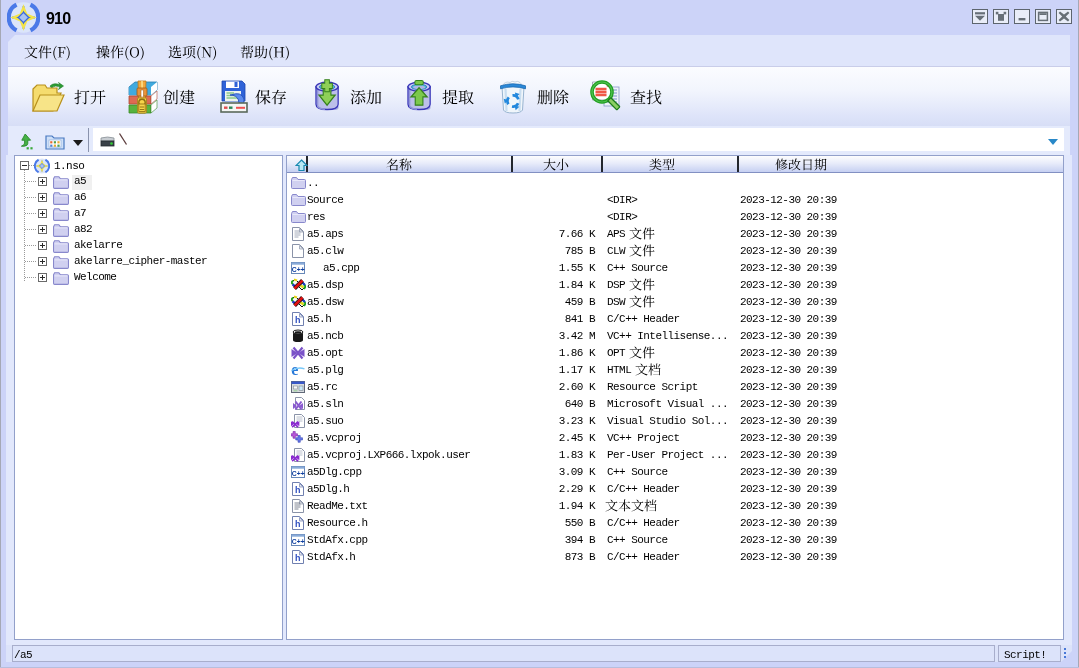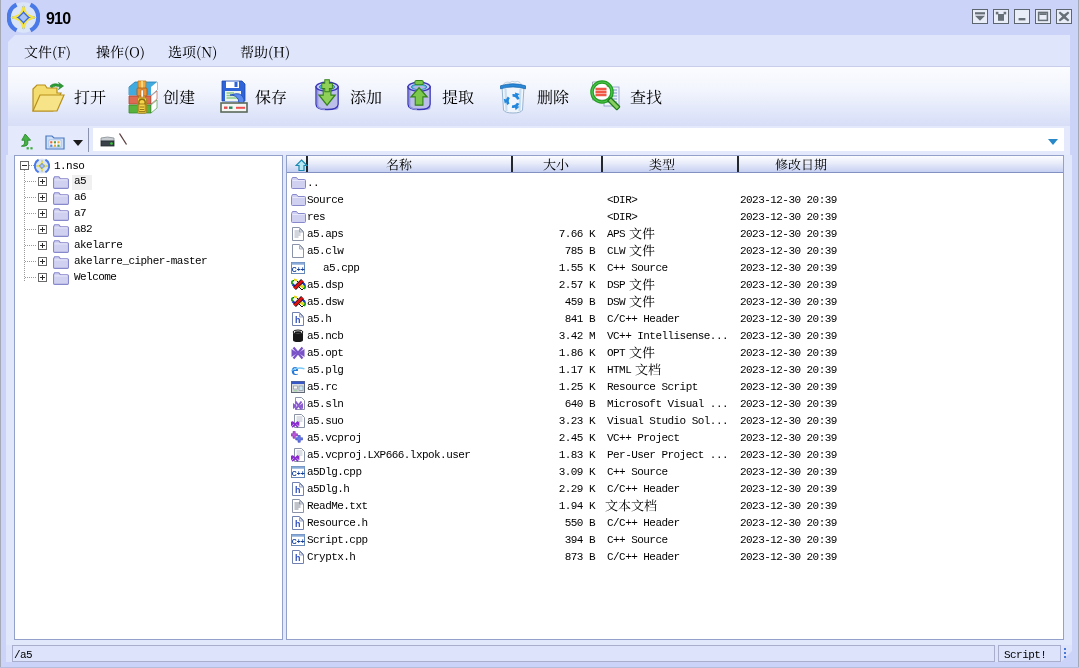--- a/index.html
+++ b/index.html
@@ -276,21 +276,21 @@
         <path d="M2 2.5 L0.5 4.5 L2 6.5" fill="none" stroke="#18a018" stroke-width="2"></path>
         <path d="M3 1.5 L6 2.5" stroke="#e8d818" stroke-width="2.2"></path>
         <path d="M1.5 6.5 L4.5 8.5" stroke="#2038d0" stroke-width="2.2"></path>
         <path d="M9 7 L12.5 9.5" stroke="#e8d818" stroke-width="2.4"></path>
         <path d="M12.5 5.5 L14.5 8.5 L13 11" fill="none" stroke="#18a018" stroke-width="2"></path>
         <path d="M9.5 6 L11.5 4.5 L14 7" fill="none" stroke="#2038d0" stroke-width="2"></path>
         <path d="M3.5 10.5 L11.5 2.5" stroke="#101010" stroke-width="4"></path>
         <path d="M3.5 10.5 L11.5 2.5" stroke="#e01010" stroke-width="2.6"></path>
       </svg></div>
 <div class="a mono" style="left:307px;top:279px">a5.dsp</div>
-<div class="a mono" style="left:446px;top:279px;width:149px;text-align:right">2.57 K</div>
+<div class="a mono" style="left:446px;top:279px;width:149px;text-align:right">1.84 K</div>
 <div class="a mono" style="left:607px;top:279px">DSP </div>
 <div style="position:absolute;left:629px;top:278px;line-height:0"><svg class="" style="" width="26" height="15" viewBox="0 0 26 15">
         <path d="M5.3 0.5Q6.1 0.8 6.6 1.1Q7 1.4 7.3 1.7Q7.5 2 7.6 2.3Q7.7 2.6 7.6 2.8Q7.5 3 7.3 3Q7.1 3.1 6.8 2.9Q6.7 2.5 6.5 2.1Q6.2 1.7 5.8 1.3Q5.5 0.9 5.2 0.6ZM10.3 3.4Q9.8 5.1 9.1 6.5Q8.3 7.9 7.1 9.1Q6 10.2 4.4 11Q2.8 11.9 0.6 12.4L0.5 12.2Q3.1 11.4 4.8 10.1Q6.6 8.8 7.6 7.2Q8.7 5.5 9.2 3.4ZM11.2 2.5Q11.2 2.5 11.3 2.6Q11.5 2.7 11.7 2.9Q11.9 3 12.1 3.2Q12.3 3.4 12.4 3.5Q12.4 3.7 12.1 3.7H0.7L0.6 3.3H10.6ZM3.5 3.4Q3.9 5.1 4.8 6.4Q5.6 7.8 6.8 8.8Q7.9 9.8 9.4 10.5Q10.9 11.1 12.6 11.5L12.6 11.7Q12.2 11.7 12 11.9Q11.7 12.1 11.6 12.4Q9.9 11.9 8.6 11.1Q7.2 10.4 6.2 9.3Q5.1 8.2 4.4 6.8Q3.7 5.4 3.3 3.6Z M16.7 7.1H23.8L24.5 6.3Q24.5 6.3 24.6 6.4Q24.7 6.5 24.9 6.6Q25 6.8 25.2 6.9Q25.4 7.1 25.6 7.3Q25.5 7.5 25.2 7.5H16.8ZM18.5 1.2 19.8 1.6Q19.8 1.7 19.7 1.8Q19.6 1.9 19.3 1.9Q18.9 3.2 18.3 4.4Q17.7 5.6 16.9 6.4L16.7 6.3Q17.1 5.7 17.4 4.9Q17.8 4 18.1 3.1Q18.3 2.2 18.5 1.2ZM20.7 0.6 22.1 0.8Q22 0.9 21.9 1Q21.8 1.1 21.6 1.2V12.1Q21.6 12.1 21.5 12.2Q21.4 12.3 21.2 12.3Q21.1 12.4 20.9 12.4H20.7ZM18.2 3.5H23.5L24.1 2.7Q24.1 2.7 24.2 2.8Q24.3 2.9 24.5 3.1Q24.7 3.2 24.9 3.4Q25.1 3.5 25.2 3.7Q25.2 3.9 24.9 3.9H18.2ZM15.2 4.3 15.6 3.8 16.5 4.1Q16.5 4.2 16.4 4.3Q16.3 4.3 16.1 4.4V12.1Q16.1 12.2 16 12.2Q15.9 12.3 15.7 12.3Q15.6 12.4 15.4 12.4H15.2ZM16.3 0.5 17.6 1Q17.6 1.1 17.5 1.2Q17.4 1.2 17.1 1.2Q16.7 2.4 16.2 3.5Q15.6 4.6 15 5.5Q14.3 6.4 13.6 7.1L13.4 7Q14 6.2 14.5 5.2Q15.1 4.1 15.5 2.9Q16 1.7 16.3 0.5Z" fill="#000"></path>
       </svg></div>
 <div class="a mono" style="left:740px;top:279px">2023-12-30 20:39</div>
 <div style="position:absolute;left:291px;top:295px;line-height:0"><svg width="15" height="13" viewBox="0 0 15 13">
         <g stroke="#101010" stroke-width="1">
           <path d="M4 1 L7.5 4.5 L4 8 L0.5 4.5Z" fill="#f8f8f8"></path>
           <path d="M11 5 L14.5 8.5 L11 12 L7.5 8.5Z" fill="#f8f8f8"></path>
         </g>
@@ -351,21 +351,21 @@
       </svg></div>
 <div class="a mono" style="left:740px;top:364px">2023-12-30 20:39</div>
 <div style="position:absolute;left:291px;top:380px;line-height:0"><svg width="14" height="14" viewBox="0 0 14 14">
         <rect x="0.5" y="1.5" width="13" height="11" fill="#d8dce0" stroke="#606878" stroke-width="1"></rect>
         <rect x="0.5" y="1.5" width="13" height="2.5" fill="#3858c8"></rect>
         <rect x="2.5" y="6" width="4" height="3" fill="#f8f8f8" stroke="#808890" stroke-width="0.6"></rect>
         <rect x="8" y="6" width="4" height="4.5" fill="#c8e8f8" stroke="#808890" stroke-width="0.6"></rect>
         <rect x="2.5" y="10" width="4" height="1.5" fill="#a8d0a8"></rect>
       </svg></div>
 <div class="a mono" style="left:307px;top:381px">a5.rc</div>
-<div class="a mono" style="left:446px;top:381px;width:149px;text-align:right">1.25 K</div>
+<div class="a mono" style="left:446px;top:381px;width:149px;text-align:right">2.60 K</div>
 <div class="a mono" style="left:607px;top:381px">Resource Script</div>
 <div class="a mono" style="left:740px;top:381px">2023-12-30 20:39</div>
 <div style="position:absolute;left:291px;top:397px;line-height:0"><svg width="14" height="14" viewBox="0 0 14 14">
         <path d="M4.5 0.5 L10.5 0.5 L13.5 3.5 L13.5 12.5 L4.5 12.5 Z" fill="#fff" stroke="#8a93a8" stroke-width="1"></path>
         <path d="M1 5 L5 8 L1 11 Z M11 5 L7 8 L11 11 Z" fill="#8a5ad0" transform="translate(1,1)"></path>
         <path d="M3.5 4.5 L9.5 12.5 M9.5 4.5 L3.5 12.5" stroke="#8a5ad0" stroke-width="2" transform="translate(1,0)"></path>
       </svg></div>
 <div class="a mono" style="left:307px;top:398px">a5.sln</div>
 <div class="a mono" style="left:446px;top:398px;width:149px;text-align:right">640 B</div>
 <div class="a mono" style="left:607px;top:398px">Microsoft Visual ...</div>
@@ -439,30 +439,30 @@
       </svg></div>
 <div class="a mono" style="left:307px;top:517px">Resource.h</div>
 <div class="a mono" style="left:446px;top:517px;width:149px;text-align:right">550 B</div>
 <div class="a mono" style="left:607px;top:517px">C/C++ Header</div>
 <div class="a mono" style="left:740px;top:517px">2023-12-30 20:39</div>
 <div style="position:absolute;left:291px;top:533px;line-height:0"><svg width="14" height="14" viewBox="0 0 14 14">
         <rect x="0.5" y="1.5" width="13" height="11" fill="#fff" stroke="#6888b8" stroke-width="1"></rect>
         <rect x="0.5" y="1.5" width="13" height="2.2" fill="#88aad8"></rect>
         <text x="0.8" y="10.5" font-family="Liberation Sans" font-size="6.8" font-weight="bold" fill="#1040a0">C++</text>
       </svg></div>
-<div class="a mono" style="left:307px;top:534px">Script.cpp</div>
+<div class="a mono" style="left:307px;top:534px">StdAfx.cpp</div>
 <div class="a mono" style="left:446px;top:534px;width:149px;text-align:right">394 B</div>
 <div class="a mono" style="left:607px;top:534px">C++ Source</div>
 <div class="a mono" style="left:740px;top:534px">2023-12-30 20:39</div>
 <div style="position:absolute;left:291px;top:550px;line-height:0"><svg width="14" height="14" viewBox="0 0 14 14">
         <path d="M1.5 0.5 L8.5 0.5 L12.5 4.5 L12.5 13.5 L1.5 13.5 Z" fill="#fff" stroke="#7080b0" stroke-width="1"></path>
         <path d="M8.5 1.5 L12 5 L8.5 5 Z" fill="#e8ecf2" stroke="#7080b0" stroke-width="0.7"></path>
         <text x="4" y="11" font-family="Liberation Sans" font-size="9" font-weight="bold" fill="#3050c0">h</text>
       </svg></div>
-<div class="a mono" style="left:307px;top:551px">Cryptx.h</div>
+<div class="a mono" style="left:307px;top:551px">StdAfx.h</div>
 <div class="a mono" style="left:446px;top:551px;width:149px;text-align:right">873 B</div>
 <div class="a mono" style="left:607px;top:551px">C/C++ Header</div>
 <div class="a mono" style="left:740px;top:551px">2023-12-30 20:39</div>
 <div class="a" style="left:24px;top:170px;width:1px;height:112px;background-image:linear-gradient(#9a9a9a 1px,transparent 1px);background-size:1px 2px"></div>
 <div class="a" style="left:29px;top:165px;width:5px;height:1px;background-image:linear-gradient(90deg,#9a9a9a 1px,transparent 1px);background-size:2px 1px"></div>
 <div style="position:absolute;left:20px;top:161px;line-height:0"><svg width="9" height="9" viewBox="0 0 9 9">
         <rect x="0.5" y="0.5" width="8" height="8" fill="#fff" stroke="#6a6a6a" stroke-width="1"></rect>
         <path d="M2 4.5 H7" stroke="#2a2a2a" stroke-width="1"></path>
       </svg></div>
 <div style="position:absolute;left:34px;top:158px;line-height:0"><svg width="16" height="16" viewBox="0 0 33 33">

